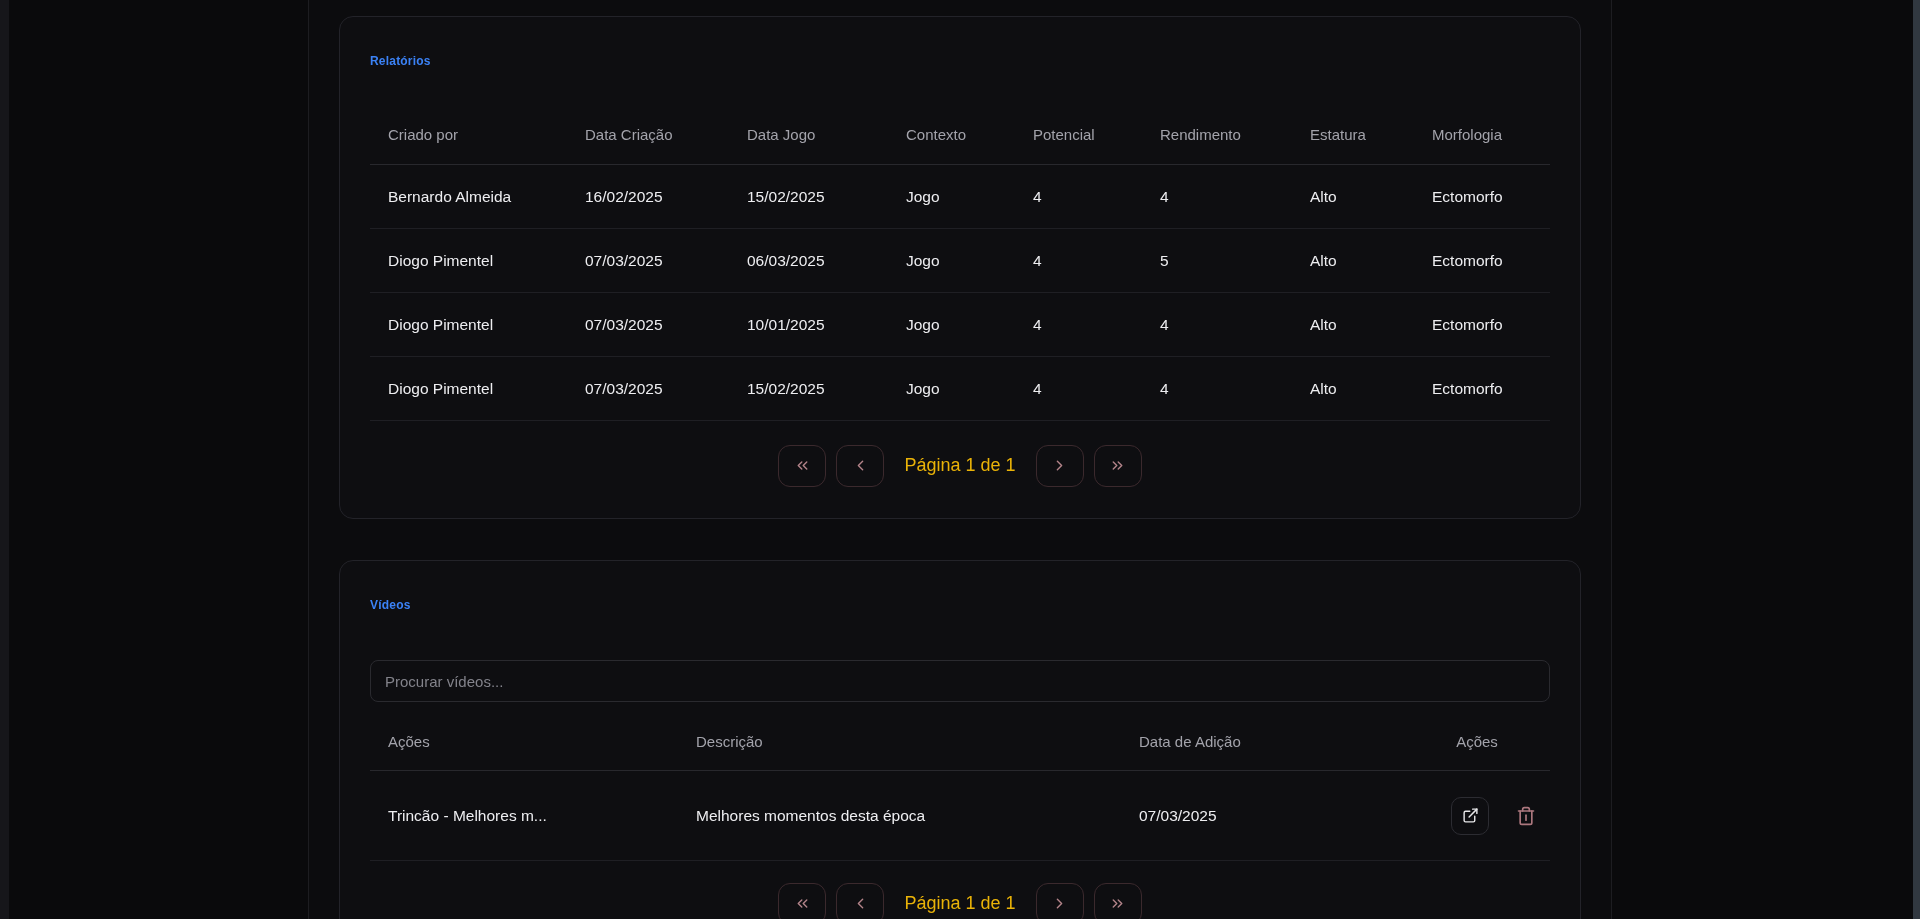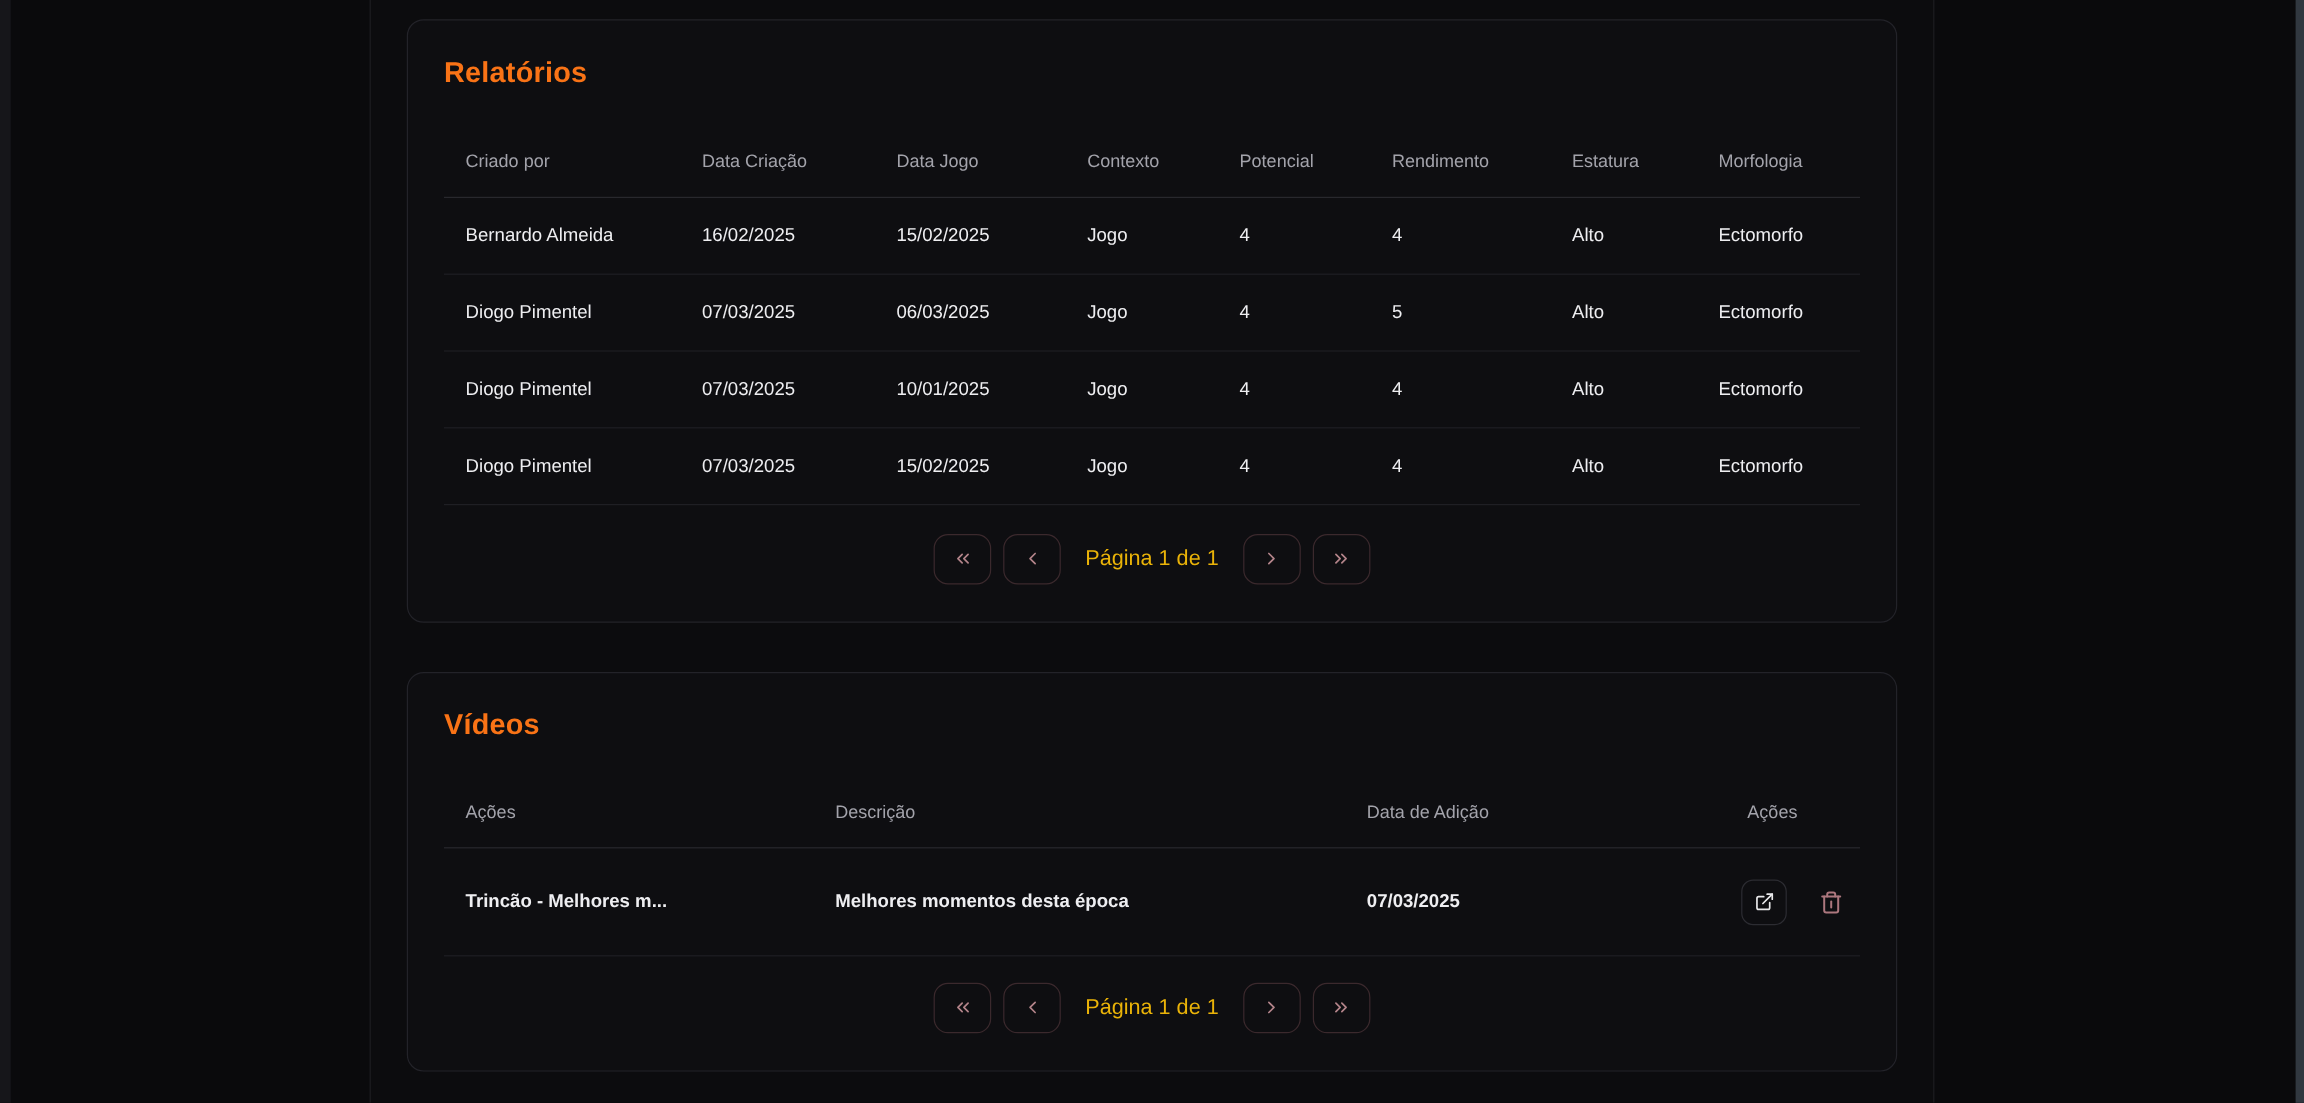--- a/index.html
+++ b/index.html
@@ -29,24 +29,24 @@
     padding: 16px 30px 0;
   }
   .card {
     background: #0e0e11;
     border: 1px solid #232329;
     border-radius: 14px;
     padding: 32px 30px 26px;
   }
   .card + .card { margin-top: 41px; }
   .card-title {
-    font-size: 24px;
+    font-size: 12px;
     font-weight: 700;
     line-height: 24px;
-    color: #f97316;
+    color: #3b82f6;
     letter-spacing: 0.2px;
   }
   #reports-card .card-title { margin-bottom: 54px; }
   #videos-card .card-title { margin-bottom: 43px; }
 
   
   .rep-grid { display: grid; grid-template-columns: 197px 162px 159px 127px 127px 150px 122px 1fr; }
   .vid-grid { display: grid; grid-template-columns: 308px 443px 283px 1fr; }
   .t-head {
     border-bottom: 1px solid #28282d;
@@ -63,21 +63,21 @@
     align-items: center;
     border-bottom: 1px solid #1f1f24;
   }
   .t-row .cell {
     color: #eeeef1;
     font-size: 15.5px;
     white-space: nowrap;
     overflow: hidden;
   }
   .vid-head { padding-top: 10px; padding-bottom: 20px; }
-  .vid-row { height: 90px; align-items: center; border-bottom: 1px solid #1f1f24; font-weight: bold; }
+  .vid-row { height: 90px; align-items: center; border-bottom: 1px solid #1f1f24; }
   .cell-right { text-align: center; padding-right: 18px; }
 
   
   .pagination {
     display: flex;
     justify-content: center;
     align-items: center;
     gap: 10px;
     margin-top: 18px;
   }
@@ -241,20 +241,21 @@
               <polyline points="6 17 11 12 6 7"></polyline>
             </svg>
         </span>
       </button>
     </div>
   </section>
 
   <section class="card" id="videos-card">
     <h2 class="card-title">Vídeos</h2>
 
+    <input type="text" class="search-input" placeholder="Procurar vídeos..." style="">
 
     <div class="vid-grid t-head vid-head">
       <div class="cell">Ações</div>
       <div class="cell">Descrição</div>
       <div class="cell">Data de Adição</div>
       <div class="cell cell-right">Ações</div>
     </div>
 
     <div class="vid-grid t-row vid-row">
       <div class="cell">Trincão - Melhores m...</div>

